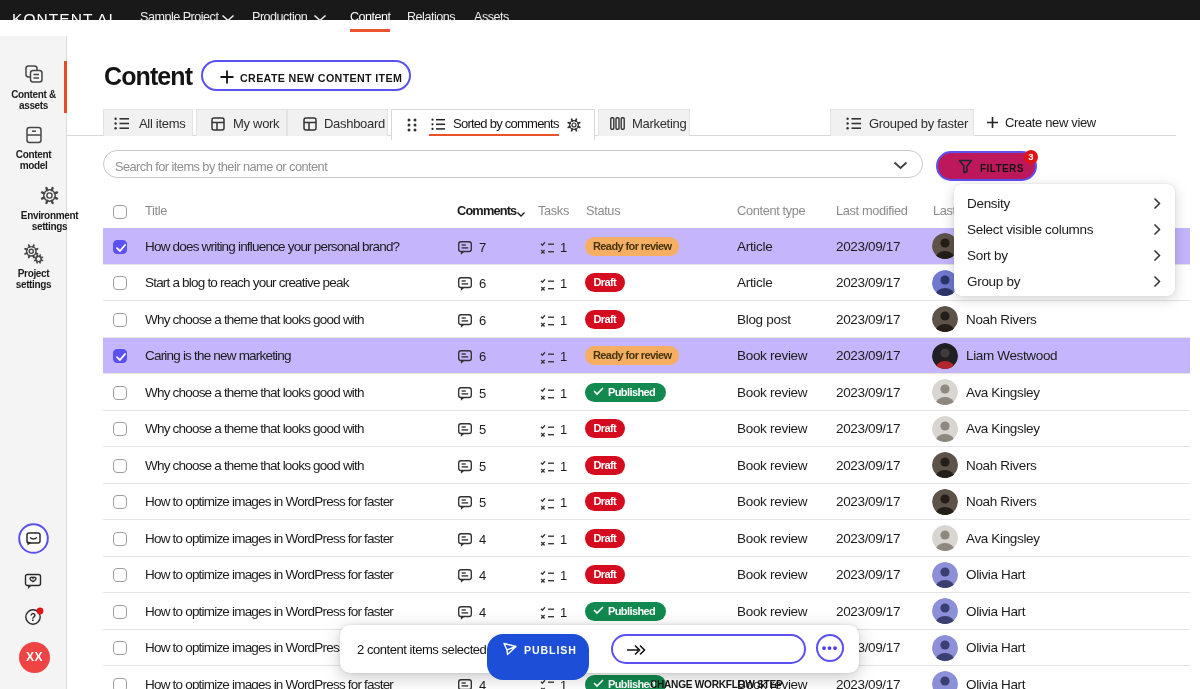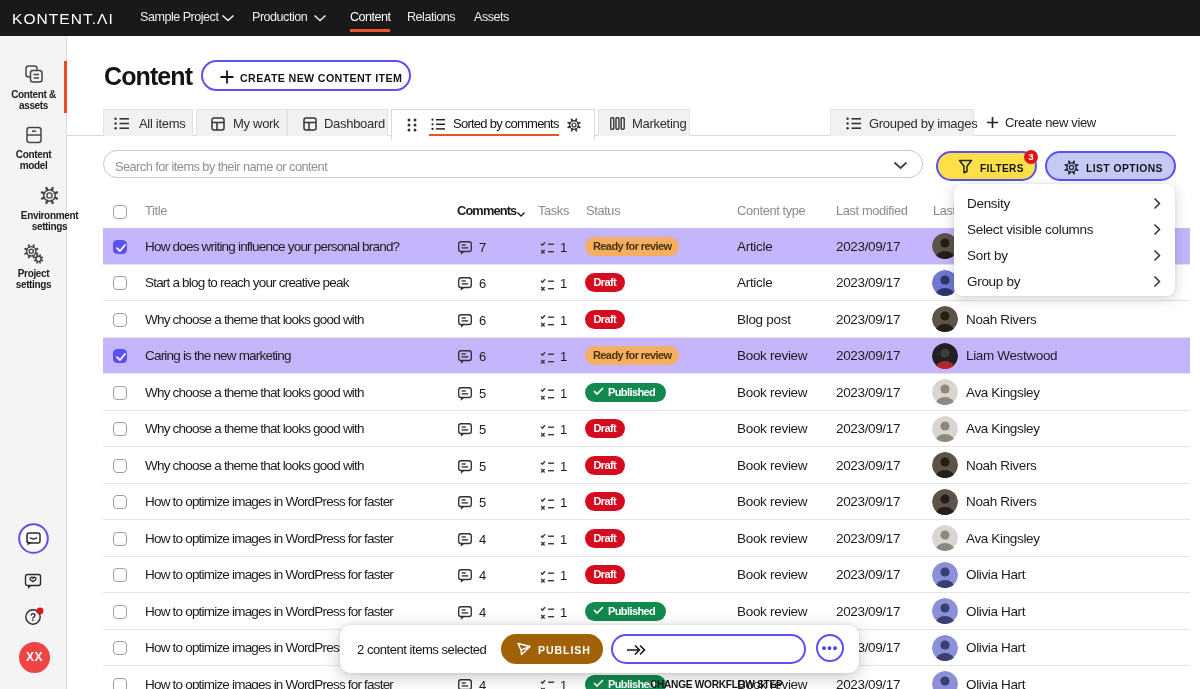--- a/index.html
+++ b/index.html
@@ -2,21 +2,21 @@
 <html><head>
 <meta charset="utf-8">
 <style>
 * { margin:0; padding:0; box-sizing:border-box; }
 html,body { width:1200px; height:689px; overflow:hidden; }
 body { font-family:"Liberation Sans", sans-serif; background:#fff; -webkit-font-smoothing:antialiased; text-rendering:optimizeLegibility; }
 #app { position:relative; width:1200px; height:689px; }
 .abs { position:absolute; }
 
 
-#topbar { position:absolute; left:0; top:0; width:1200px; height:36px; background:#191919; }
+#topbar { position:absolute; left:0; top:0; width:1200px; height:20px; background:#191919; }
 #logo { position:absolute; left:12px; top:10px; color:#fff; font-weight:normal; font-size:15.5px; letter-spacing:1.05px; }
 .navitem { position:absolute; top:10px; color:#ececec; font-size:12.6px; letter-spacing:-0.5px; white-space:nowrap; }
 .nav-active { color:#fff; }
 #nav-underline { position:absolute; left:350px; top:29px; width:40px; height:2.5px; background:#ea5230; }
 .chev { position:absolute; top:14px; }
 
 
 #sidebar { position:absolute; left:0; top:36px; width:67px; height:653px; background:#f4f4f4; border-right:1px solid #dcdcdc; }
 .sideitem { position:absolute; width:67px; text-align:center; color:#1c1c1c; }
 .sidelabel { font-size:10px; font-weight:bold; line-height:10.5px; letter-spacing:-0.35px; color:#1c1c1c; margin-top:1px;}
@@ -30,21 +30,21 @@
 
 #tabrow-line { position:absolute; left:67px; top:135px; width:1109px; height:1px; background:#d8d8d8; }
 .tab { position:absolute; top:109px; height:27px; background:#f1f1f1; border:1px solid #e3e3e3; border-bottom:none; }
 .tab .tlabel { position:absolute; top:6px; font-size:13px; color:#2e2e2e; letter-spacing:-0.3px; white-space:nowrap;}
 .tab-active { background:#fff; border:1px solid #d8d8d8; border-bottom:none; height:31px; z-index:2;}
 #tab-underline { position:absolute; left:429px; top:133.5px; width:130px; height:2.5px; background:#e8512a; z-index:3; }
 
 
 #search { position:absolute; left:103px; top:150px; width:820px; height:28px; border:1px solid #c9c9c9; border-radius:14px; background:#fff; }
 #search span { position:absolute; left:11px; top:7.5px; font-size:12.8px; color:#8f8f8f; letter-spacing:-0.55px; white-space:nowrap;}
-#filters { position:absolute; left:936px; top:151px; width:101px; height:30px; border:2px solid #5b51f0; border-radius:16px; background:#fde047; }
+#filters { position:absolute; left:936px; top:151px; width:101px; height:30px; border:2px solid #5b51f0; border-radius:16px; background:#be185d; }
 #filters span { position:absolute; left:42px; top:10px; font-size:10.1px; font-weight:bold; letter-spacing:0.35px; color:#141414; white-space:nowrap; }
 #fbadge { position:absolute; left:1024px; top:150px; width:14px; height:14px; border-radius:7px; background:#e01414; color:#fff; font-size:9.5px; font-weight:bold; text-align:center; line-height:14px; z-index:3;}
 #listopts { position:absolute; left:1045px; top:151px; width:131px; height:30px; border:2px solid #5b51f0; border-radius:16px; background:#c5caf4; }
 #listopts span { position:absolute; left:39px; top:10px; font-size:10.3px; font-weight:bold; letter-spacing:0.45px; color:#141414; white-space:nowrap; }
 
 
 #thead { position:absolute; left:103px; top:192px; width:1087px; height:36px; }
 .hcell { position:absolute; top:11px; font-size:12.8px; color:#8b8b8b; letter-spacing:-0.35px; white-space:nowrap; }
 .hdark { color:#1b1b1b; font-weight:bold; }
 .row { position:absolute; left:103px; width:1087px; height:36.5px; border-bottom:1px solid #e4e4e4; background:#fff; }
@@ -66,21 +66,21 @@
 .pname { position:absolute; left:863px; top:10.5px; font-size:13.5px; color:#1c1c1c; letter-spacing:-0.35px; }
 
 
 #menu { position:absolute; left:954px; top:184px; width:221px; height:112px; background:#fff; border-radius:8px; box-shadow:0 3px 14px rgba(0,0,0,0.18), 0 0 2px rgba(0,0,0,0.1); z-index:8; }
 .mitem { position:absolute; left:13px; font-size:13.5px; color:#1b1b1b; letter-spacing:-0.3px; }
 .mchev { position:absolute; right:14px; }
 
 
 #fbar { position:absolute; left:340px; top:625px; width:519px; height:48px; background:#fff; border-radius:10px; box-shadow:0 4px 18px rgba(0,0,0,0.22), 0 0 3px rgba(0,0,0,0.12); z-index:6;padding-left:24px; }
 #fbar .sel-note { position:absolute; left:17px; top:17px; font-size:13px; color:#141414; letter-spacing:-0.45px;}
-#pubbtn { position:absolute; left:161px; top:9px; width:102px; height:30px; background:#a16207; border-radius:16px; }
+#pubbtn { position:absolute; left:147px; top:9px; width:102px; height:46px; background:#1d4ed8; border-radius:16px; }
 #pubbtn span { position:absolute; left:37px; top:10px; color:#fff; font-size:10.6px; font-weight:bold; letter-spacing:0.9px; white-space:nowrap; }
 #wfbtn { position:absolute; left:271px; top:9px; width:195px; height:30px; background:#fff; border:2px solid #5b51f0; border-radius:16px; }
 #wfbtn span { position:absolute; left:37px; top:10.5px; color:#141414; font-size:10.1px; font-weight:bold; letter-spacing:-0.25px; white-space:nowrap;margin-top:32px; }
 #dots { position:absolute; left:476px; top:9px; width:28px; height:28px; border:2px solid #5b51f0; border-radius:15px; background:#fff; color:#4a42e8; font-weight:bold; text-align:center; line-height:24px; font-size:13px; letter-spacing:1px;}
 </style>
 </head>
 <body>
 <div id="app">
 
 <div id="topbar">
@@ -267,21 +267,21 @@
 </div>
 <div class="tab" style="left:830px; width:144px;">
   <svg class="abs" style="left:15px; top:7px;" width="16" height="13" viewBox="0 0 16 13" fill="none" stroke="#333" stroke-width="1.6">
     <circle cx="1.6" cy="1.8" r="1.2" fill="#333" stroke="none"></circle>
         <circle cx="1.6" cy="6.5" r="1.2" fill="#333" stroke="none"></circle>
         <circle cx="1.6" cy="11.2" r="1.2" fill="#333" stroke="none"></circle>
     <line x1="5.5" y1="1.8" x2="15" y2="1.8"></line>
         <line x1="5.5" y1="6.5" x2="15" y2="6.5"></line>
         <line x1="5.5" y1="11.2" x2="15" y2="11.2"></line>
   </svg>
-  <span class="tlabel" style="left:38px;">Grouped by images</span>
+  <span class="tlabel" style="left:38px;">Grouped by faster</span>
 </div>
 <div class="abs" style="left:986px; top:115px; font-size:13px; color:#222;">
   <svg class="abs" style="left:0; top:1px;" width="13" height="13" viewBox="0 0 13 13">
         <path d="M6.5 1 V12 M1 6.5 H12" stroke="#222" stroke-width="1.6"></path>
       </svg>
   <span class="abs" style="left:19px; width:120px; letter-spacing:-0.35px;">Create new view</span>
 </div>
 
 <div id="search">
   <span>Search for items by their name or content</span>
@@ -289,37 +289,20 @@
         <path d="M1.5 1.5 L7.5 7 L13.5 1.5" fill="none" stroke="#3c3c3c" stroke-width="1.7"></path>
       </svg>
 </div>
 <div id="filters">
   <svg class="abs" style="left:20px; top:6px;" width="15" height="15" viewBox="0 0 15 15" fill="none" stroke="#20222c" stroke-width="1.5">
         <path d="M1.5 1.5 H13.5 L9 7.2 V12.5 L6 13.8 V7.2 Z" stroke-linejoin="round"></path>
       </svg>
   <span>FILTERS</span>
 </div>
 <div id="fbadge">3</div>
-<div id="listopts">
-  <svg class="abs" style="left:16px; top:6px;" width="17" height="17" viewBox="0 0 24 24" fill="none" stroke="#20222c" stroke-width="1.8">
-    <circle cx="12" cy="12" r="3.0"></circle>
-        <circle cx="12" cy="12" r="6.6"></circle>
-        <g stroke-width="2.7" stroke-linecap="round">
-          <line x1="18.10" y1="14.53" x2="20.59" y2="15.56"></line>
-          <line x1="14.53" y1="18.10" x2="15.56" y2="20.59"></line>
-          <line x1="9.47" y1="18.10" x2="8.44" y2="20.59"></line>
-          <line x1="5.90" y1="14.53" x2="3.41" y2="15.56"></line>
-          <line x1="5.90" y1="9.47" x2="3.41" y2="8.44"></line>
-          <line x1="9.47" y1="5.90" x2="8.44" y2="3.41"></line>
-          <line x1="14.53" y1="5.90" x2="15.56" y2="3.41"></line>
-          <line x1="18.10" y1="9.47" x2="20.59" y2="8.44"></line>
-        </g>
-  </svg>
-  <span>LIST OPTIONS</span>
-</div>
 
 <div id="thead">
   <div class="cb" style="top:13px;"></div>
   <div class="hcell" style="left:42px;">Title</div>
   <div class="hcell hdark" style="left:354px; letter-spacing:-0.85px;">Comments</div>
   <svg class="abs" style="left:414px; top:19.5px;" width="8" height="5" viewBox="0 0 8 5">
         <path d="M0.5 0.5 L4 4 L7.5 0.5" fill="none" stroke="#1b1b1b" stroke-width="1.3"></path>
       </svg>
   <div class="hcell" style="left:435px;">Tasks</div>
   <div class="hcell" style="left:483px;">Status</div>

